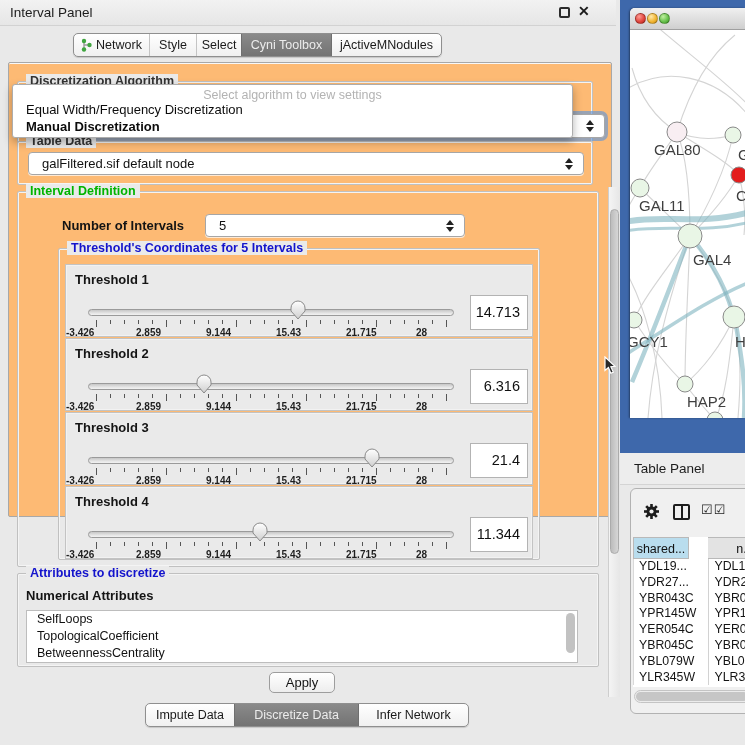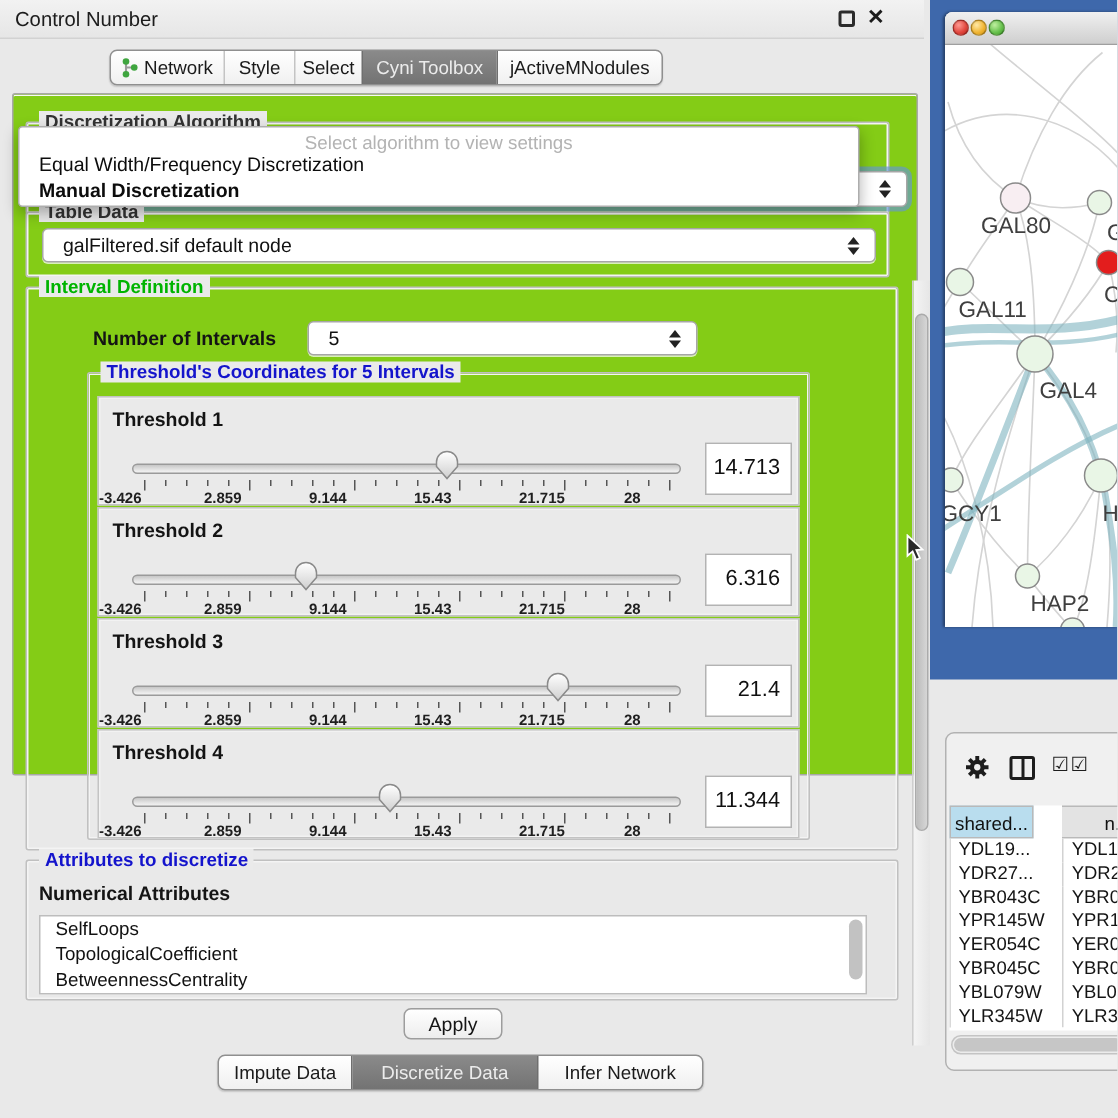--- a/index.html
+++ b/index.html
@@ -22,21 +22,21 @@
   .seg { display:flex; align-items:center; justify-content:center; font-size:12.5px; color:#1a1a1a;
     border-left:1px solid #c4c4c4; white-space:nowrap; cursor:default; }
   .seg:first-child { border-left:none; }
   .seg.sel { background:linear-gradient(#8a8a8a,#737373); color:#ececec; border-left:1px solid #6f6f6f; }
   .seg.sel + .seg { border-left:1px solid #6f6f6f; }
   #top-tabs { left:73px; top:33px; }
   #bottom-tabs { left:145px; top:703px; }
 
   
   #cp-pane { left:8px; top:62px; width:604px; height:455px; border:1px solid #a8a8a8;
-    border-radius:2px; background:#84cc16; box-shadow:inset 0 1px 0 #f8f8f8;padding-left:48px; }
+    border-radius:2px; background:#fdba74; box-shadow:inset 0 1px 0 #f8f8f8;padding-left:48px; }
 
   
   .group { position:absolute; border:1px solid #c0c0c0; border-radius:2px;
     box-shadow:inset 0 0 0 1px #f4f4f4; }
   .group-title { position:absolute; top:-8px; left:8px; background:#eaeaea; padding:0 4px;
     font-size:12.5px; font-weight:bold; color:#333; line-height:14px; }
   .group-title.green { color:#00b400; }
   .group-title.blue { color:#1414cc; }
 
   
@@ -132,21 +132,21 @@
   svg text { font-family:"Liberation Sans", sans-serif; }
 </style>
 </head>
 <body>
 
 <div id="root">
 
   <section class="abs" id="control-panel">
 
     <div class="abs" id="cp-titlebar">
-      <span class="abs" id="cp-title">Control Number</span>
+      <span class="abs" id="cp-title">Interval Panel</span>
       <span class="abs" id="float-icon"></span>
       <span class="abs" id="close-icon">✕</span>
     </div>
 
     <div class="abs seg-bar" id="top-tabs">
         <div class="seg" style="width: 75px;">
           <svg width="11" height="14" style="margin-right: 4px;">
             <line x1="3" y1="3" x2="3" y2="12" stroke="#9a9a9a" stroke-width="1.4"></line>
             <line x1="3" y1="7" x2="8" y2="7" stroke="#9a9a9a" stroke-width="1.4"></line>
             <circle cx="3" cy="3" r="2.2" fill="#3fa53f"></circle>
@@ -503,20 +503,23 @@
                 <text x="105" y="317" font-size="15" fill="#3f3f3f">H</text>
                 <text x="57" y="377" font-size="15" fill="#3f3f3f">HAP2</text>
                 <text x="108" y="130" font-size="15" fill="#3f3f3f">G</text>
                 <text x="106" y="171" font-size="15" fill="#3f3f3f">C</text>
               </g>
           </svg>
         </div>
       </div>
     </div>
 
+    <div id="table-panel-bar">
+      <span id="table-panel-title">Table Panel</span>
+    </div>
 
     <div id="table-widget">
       <div id="tw-toolbar">
         <svg id="gear-icon" width="17" height="17" viewBox="0 0 17 17">
           <g stroke="#1d1d1d" stroke-width="2.6">
             <line x1="8.5" y1="1" x2="8.5" y2="16"></line>
               <line x1="1" y1="8.5" x2="16" y2="8.5"></line>
             <line x1="3.2" y1="3.2" x2="13.8" y2="13.8"></line>
               <line x1="13.8" y1="3.2" x2="3.2" y2="13.8"></line>
           </g>

